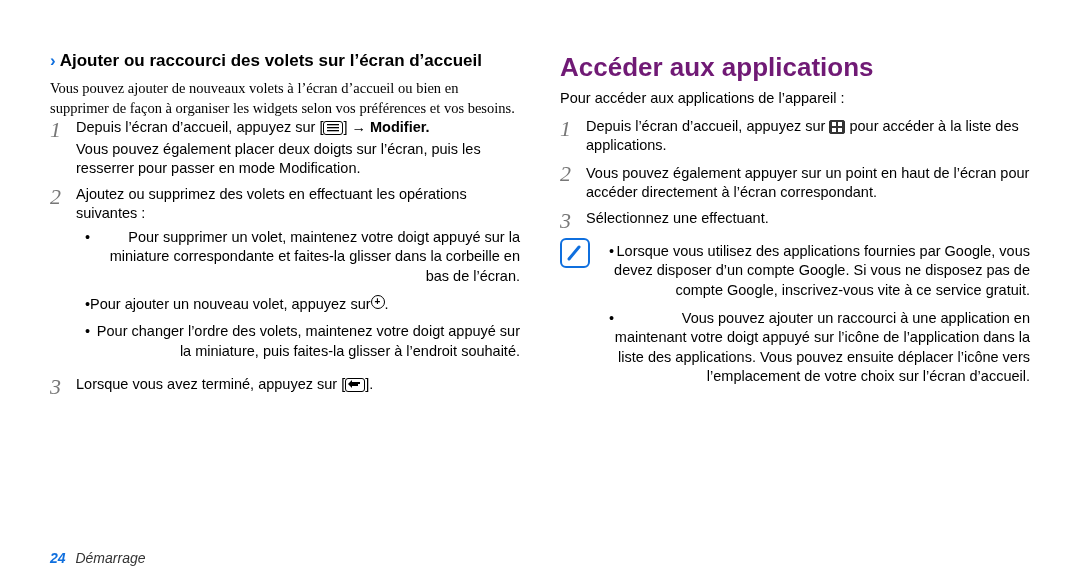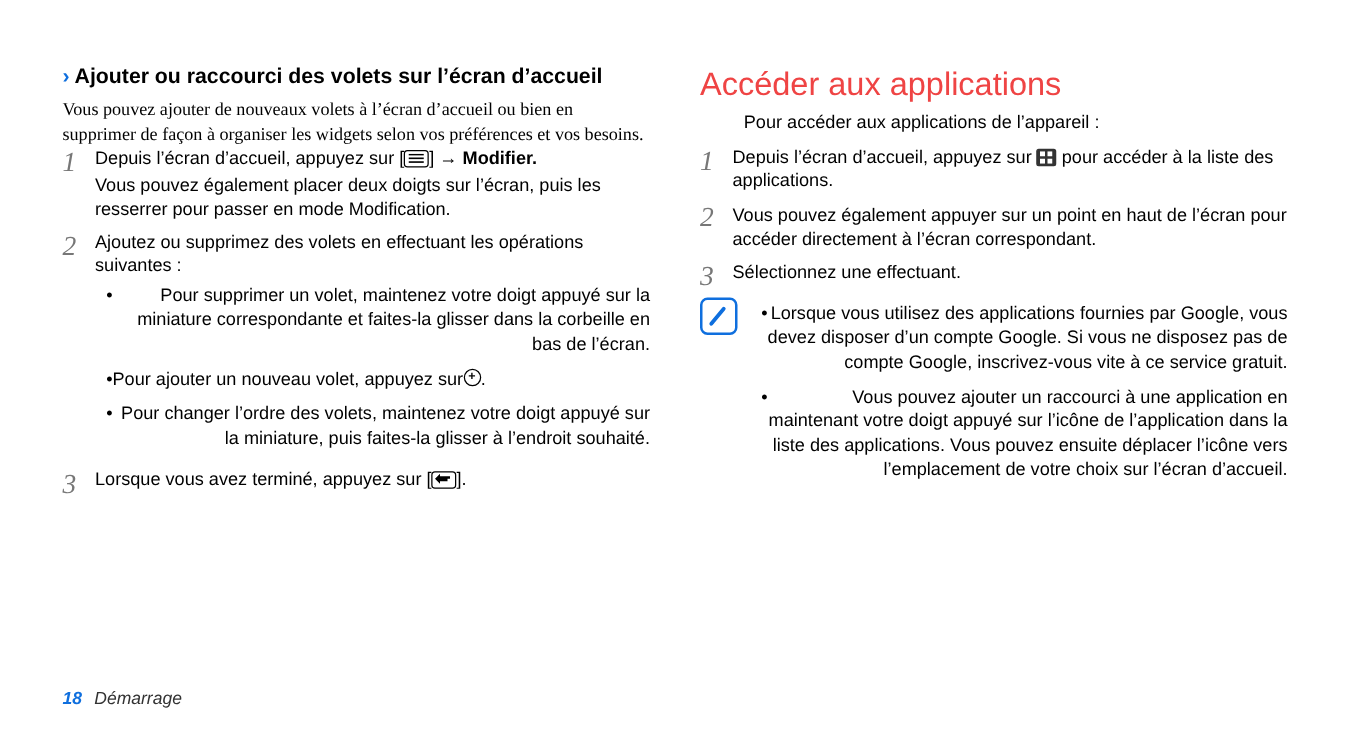--- a/index.html
+++ b/index.html
@@ -60,23 +60,23 @@
   .sub-bullets > li {
     display: flex;
     margin-bottom: 8px;
   }
   .sub-bullets > li::before {
     content: "•";
     width: 14px;
     flex-shrink: 0;
   }
   .h2 {
-    color: #ef4444;
+    color: #701a75;
     font-size: 26px;
-    font-weight: normal;
+    font-weight: bold;
     margin-bottom: 4px;
   }
   .note-row {
     display: flex;
     align-items: flex-start;
     margin-top: 6px;
   }
   .note-icon {
     width: 30px; height: 30px; flex-shrink: 0;
     border: 2px solid #0f6fde;
@@ -174,21 +174,21 @@
                 <path d="M12 2 L4 2 L4 0 L0 4 L4 8 L4 6 L10 6 L10 4 L12 4 Z" fill="#000"></path>
               </svg>
             </span><span>].</span>
         </div>
       </li>
     </ol>
   </div>
 
   <div class="col">
     <h2 class="h2">Accéder aux applications</h2>
-    <p style="margin-bottom:8px;margin-left:35px;">Pour accéder aux applications de l’appareil :</p>
+    <p style="margin-bottom:8px;">Pour accéder aux applications de l’appareil :</p>
 
     <ol class="numlist">
       <li>
         <span class="num">1</span>
         <div class="body">
           <span>Depuis l’écran d’accueil, appuyez sur </span><span class="inline-icon dark">
               <svg width="10" height="10">
                 <rect x="0" y="0" width="4" height="4" fill="#fff"></rect>
                 <rect x="6" y="0" width="4" height="4" fill="#fff"></rect>
                 <rect x="0" y="6" width="4" height="4" fill="#fff"></rect>
@@ -224,15 +224,15 @@
           </li>
         <li>
             <span>Vous pouvez ajouter un raccourci à une application en maintenant votre doigt appuyé sur l’icône de l’application dans la liste des applications. Vous pouvez ensuite déplacer l’icône vers l’emplacement de votre choix sur l’écran d’accueil.</span>
           </li>
       </ul>
     </div>
   </div>
 </div>
 
 <div class="footer">
-  <span class="pn">18</span>
+  <span class="pn">24</span>
   <span>Démarrage</span>
 </div>
 
 </body></html>

